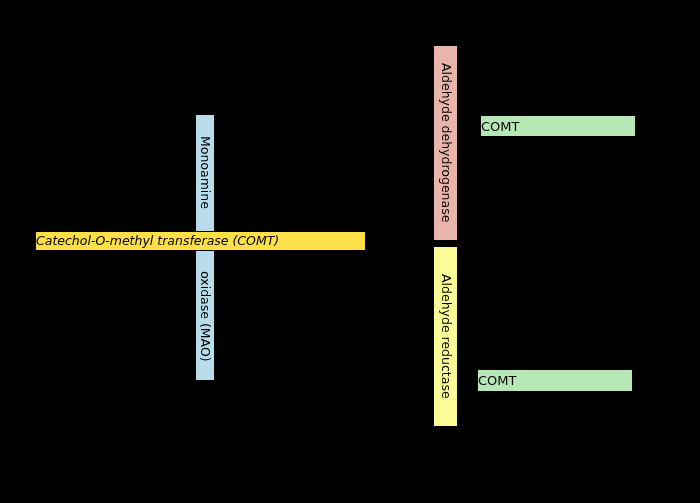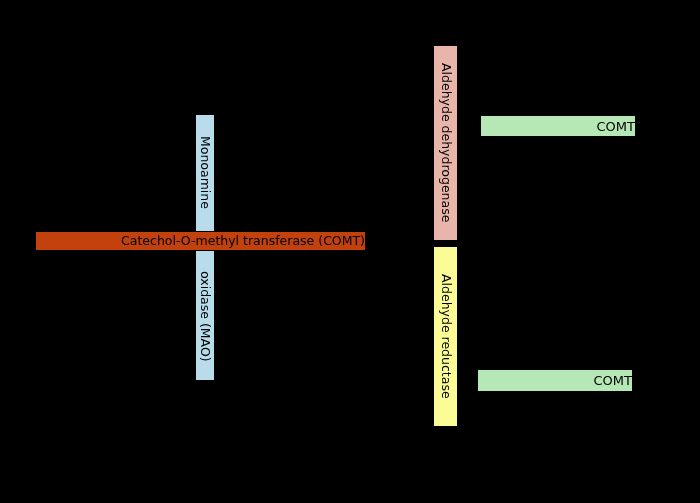--- a/index.html
+++ b/index.html
@@ -22,21 +22,21 @@
     border: 1px solid #000000;
     display: flex;
     align-items: center;
     justify-content: center;
   }
   .hlabel {
     position: absolute;
     box-sizing: border-box;
     display: flex;
     align-items: center;
-    justify-content: flex-end;
+    justify-content: flex-start;
     font-size: 13px;
     line-height: 1;
     white-space: nowrap;
   }
   .vlabel {
     position: absolute;
     box-sizing: border-box;
     display: flex;
     align-items: center;
     justify-content: center;
@@ -58,21 +58,21 @@
 </style>
 </head>
 <body>
 
 <div class="canvas">
 
   <div class="bar mao-bar" style="background-color: rgb(184, 220, 234);"></div>
   <div class="vlabel mao-top-label">Monoamine</div>
   <div class="vlabel mao-bottom-label">oxidase (MAO)</div>
 
-  <div class="bar hlabel comt-main-bar" style="background-color: #c2410c;">
+  <div class="bar hlabel comt-main-bar" style="background-color: #fde047; font-style: italic;">
     <span>Catechol-O-methyl transferase (COMT)</span>
   </div>
 
   <div class="bar vlabel aldh-bar" style="background-color: rgb(233, 181, 171);">
     <span>Aldehyde dehydrogenase</span>
   </div>
 
   <div class="bar vlabel aldr-bar" style="background-color: rgb(252, 252, 151);">
     <span>Aldehyde reductase</span>
   </div>

